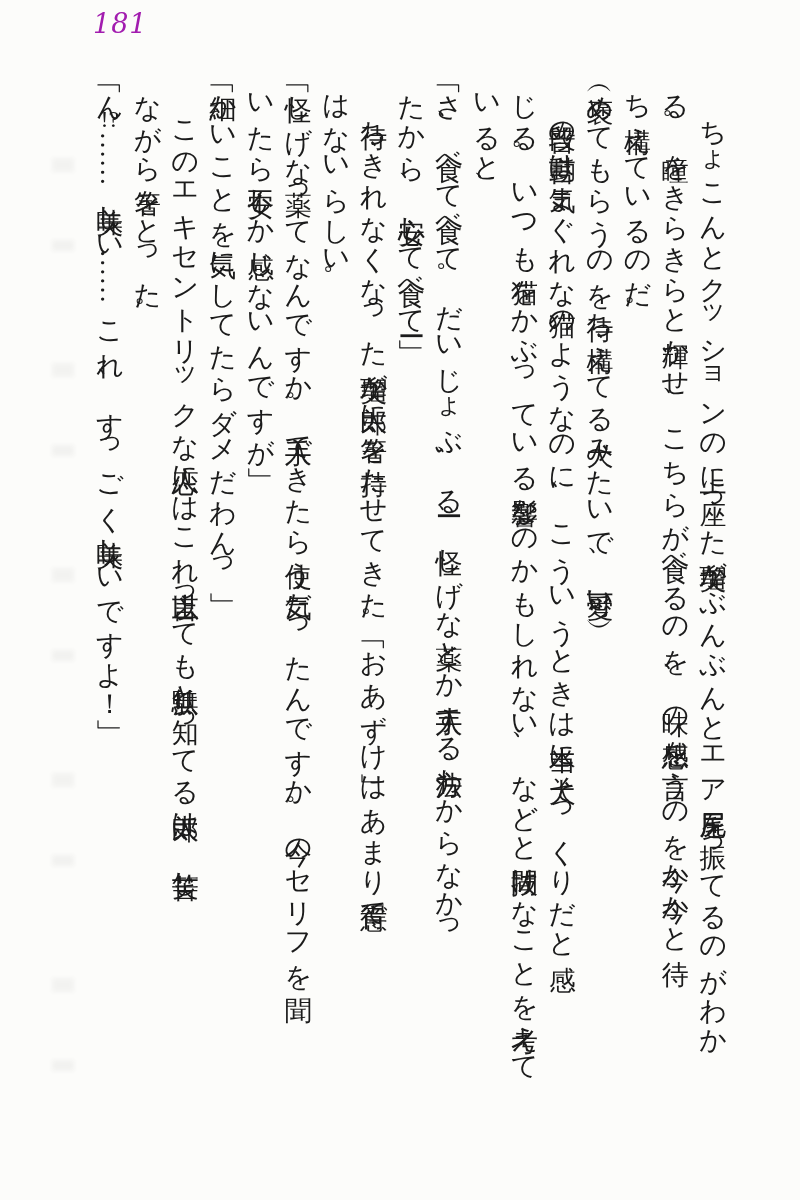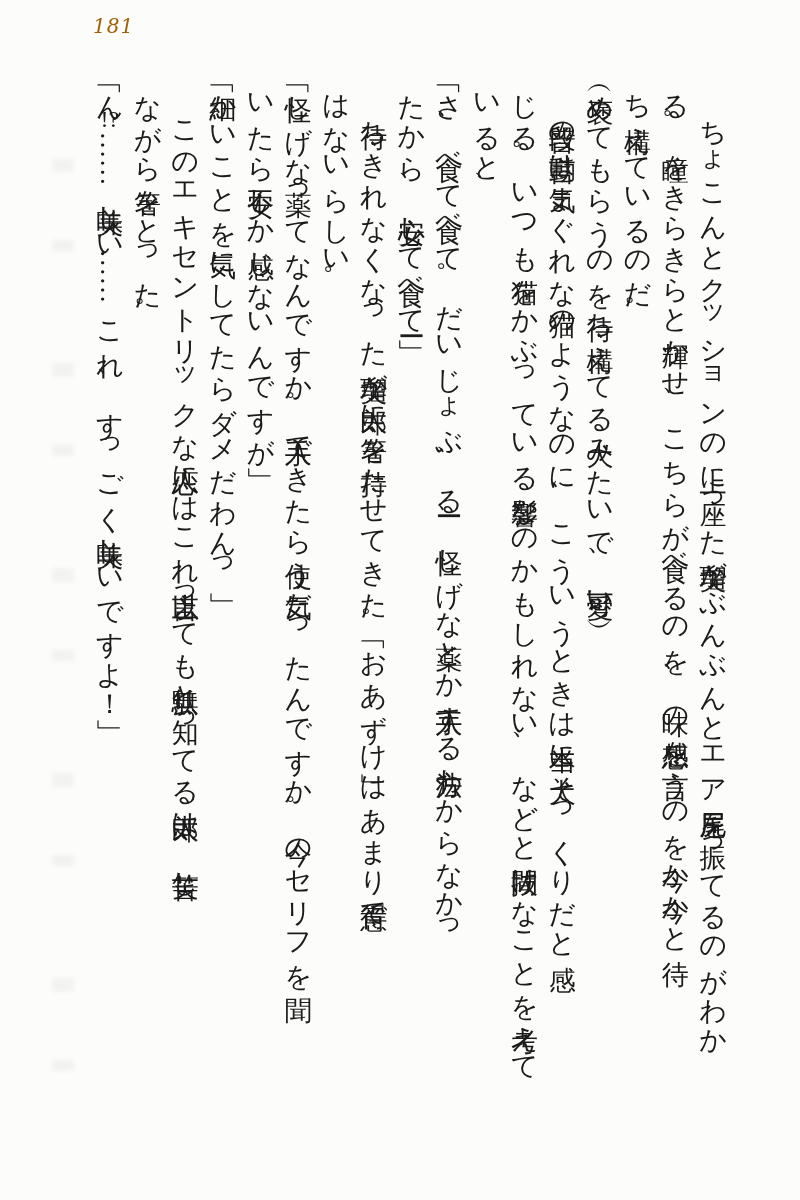--- a/index.html
+++ b/index.html
@@ -11,25 +11,25 @@
     position: relative;
     width: 800px;
     height: 1200px;
     margin: 0 auto;
     background: #fcfcfa;
     overflow: hidden;
     font-family: "Liberation Serif", "DejaVu Serif", serif;
   }
   .page-number {
     position: absolute;
-    top: 14px;
+    top: 8px;
     left: 93px;
-    font-size: 20px;
+    font-size: 27px;
     font-style: italic;
-    color: #a16207;
+    color: #a21caf;
     letter-spacing: 1px;
     font-family: "DejaVu Serif", "Liberation Serif", serif;
   }
   .text-block {
     position: absolute;
     top: 76px;
     right: 69px;
     height: 1044px;
     writing-mode: vertical-rl;
     -webkit-writing-mode: vertical-rl;

